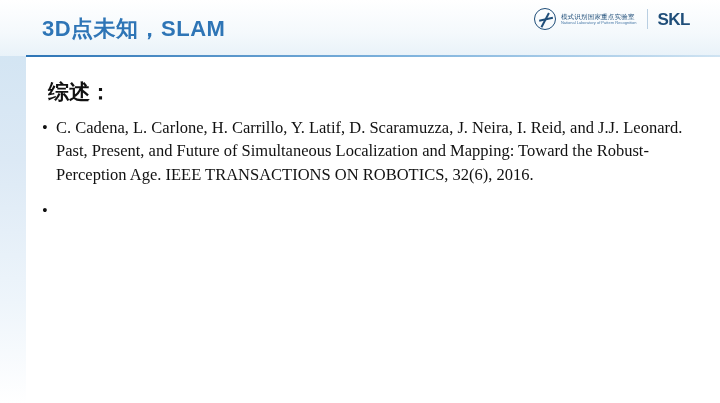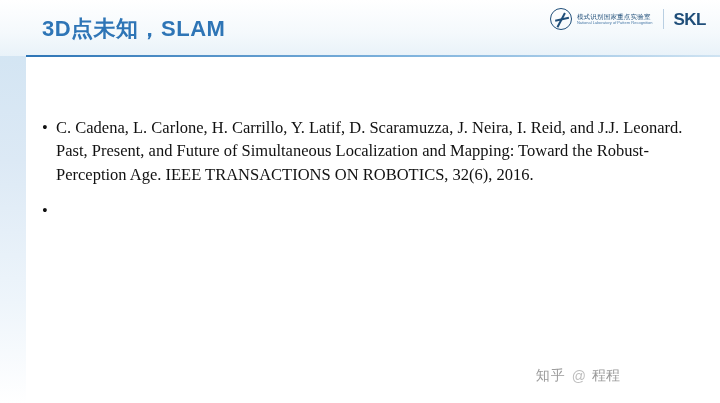--- a/index.html
+++ b/index.html
@@ -54,21 +54,21 @@
     font-family: "Liberation Sans", sans-serif;
     font-size: 22px;
     font-weight: bold;
     color: #2e75b6;
     letter-spacing: 0.5px;
     white-space: nowrap;
   }
   
   .logos {
     position: absolute;
-    right: 14px;
+    right: 30px;
     top: 8px;
     display: flex;
     align-items: center;
     gap: 10px;
   }
   .logo-nlpr {
     display: flex;
     align-items: center;
     gap: 5px;
   }
@@ -214,31 +214,27 @@
         </div>
       </div>
       <div class="logo-divider"></div>
       <div class="logo-sklm">SKL</div>
     </div>
   </div>
 
   <div class="header-rule"></div>
 
   <div class="body-area">
+    <div class="section-heading">综述：</div>
 
     <div class="bullets">
       <div class="bullet">
         <span class="dot">•</span>
         <span>C. Cadena, L. Carlone, H. Carrillo, Y. Latif, D. Scaramuzza, J. Neira, I. Reid, and J.J. Leonard.  Past, Present, and Future of Simultaneous Localization and Mapping: Toward the Robust-Perception Age. IEEE TRANSACTIONS ON ROBOTICS, 32(6), 2016.</span>
       </div>
       <div class="bullet">
         <span class="dot">•</span>
       </div>
     </div>
   </div>
 
-  <div class="watermark">
-    <span class="wm-logo">知乎</span>
-    <span class="wm-sep">@</span>
-    <span class="wm-user">程程</span>
-  </div>
 
 </div>
 
 </body></html>

